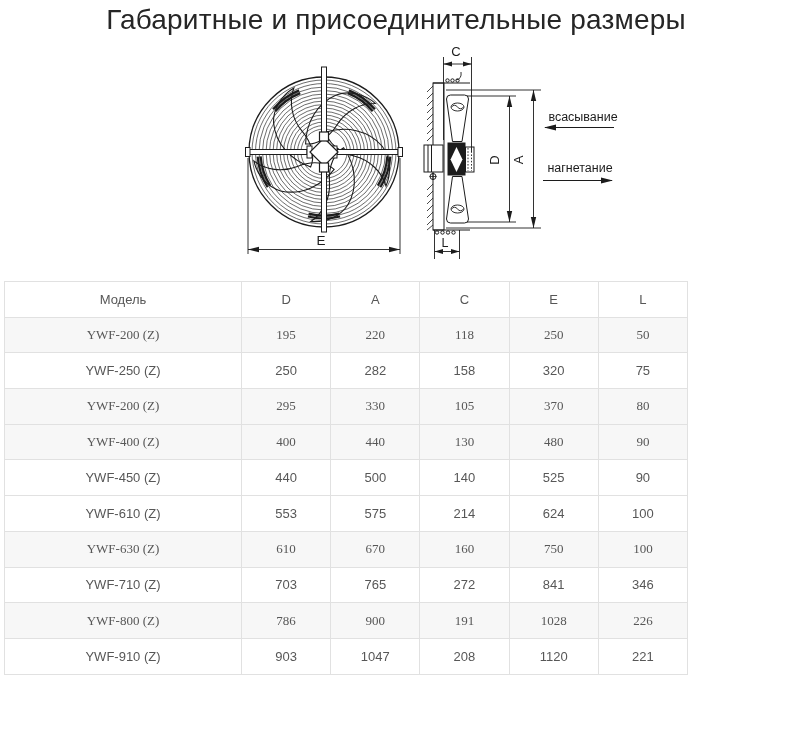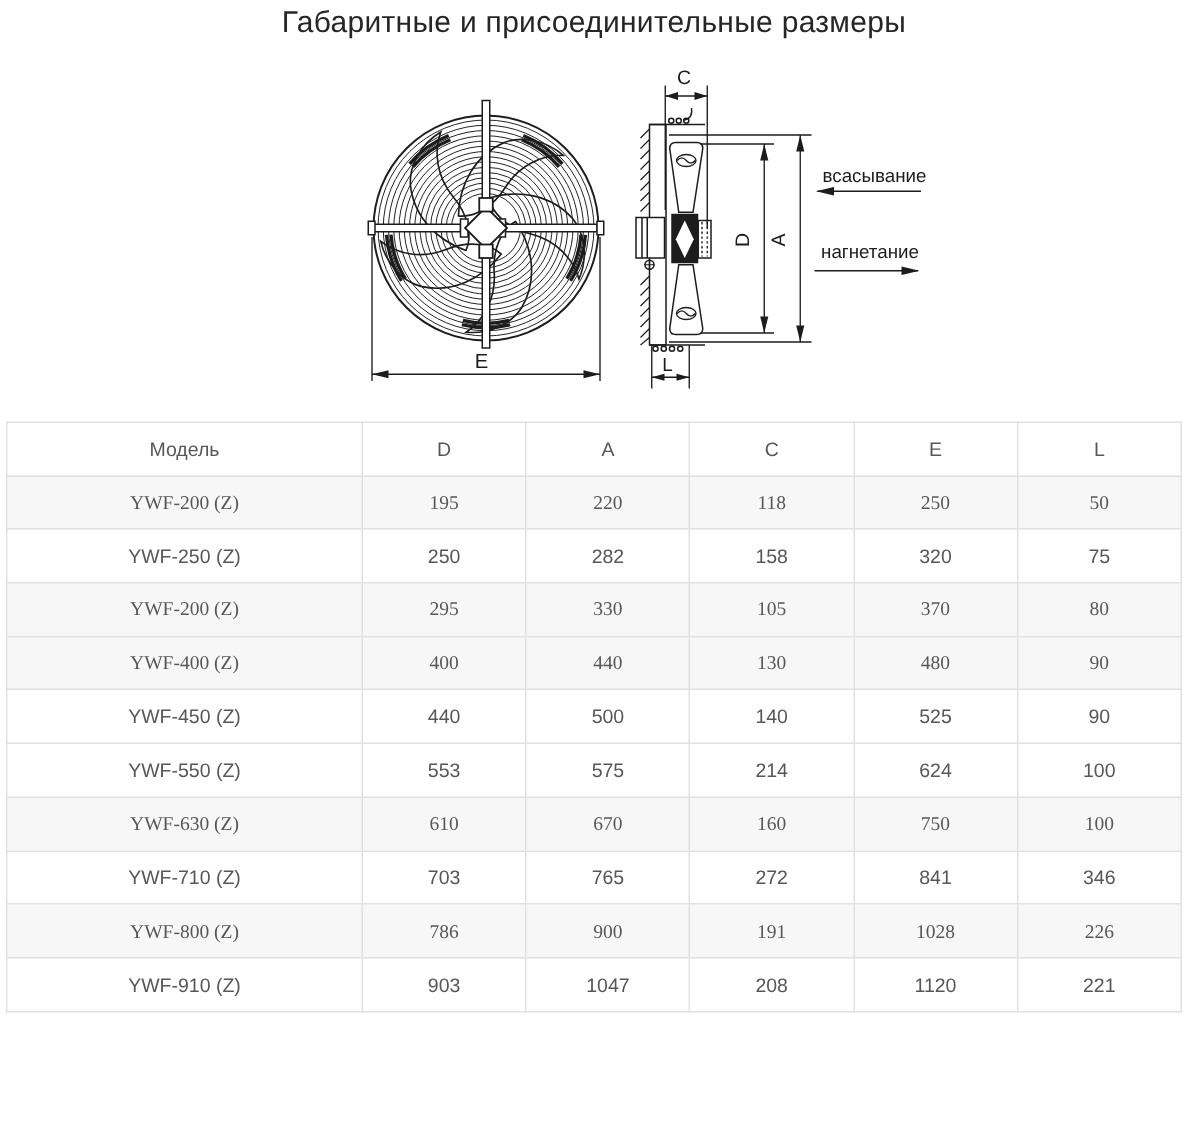--- a/index.html
+++ b/index.html
@@ -1,21 +1,21 @@
 <!DOCTYPE html>
 <html><head>
 <meta charset="utf-8">
 <style>
   html,body{margin:0;padding:0;background:#ffffff;}
   body{width:792px;height:752px;position:relative;overflow:hidden;
        font-family:"Liberation Sans",sans-serif;}
   .title{position:absolute;top:4px;left:0;right:0;margin:0;text-align:center;
-         font-size:20px;font-weight:500;color:#262626;letter-spacing:.2px;}
+         font-size:28px;font-weight:500;color:#262626;letter-spacing:.2px;}
   .diagram{position:absolute;top:38px;left:0;width:792px;height:242px;}
-  .dim-table{position:absolute;top:281px;left:4px;width:784px;
+  .dim-table{position:absolute;top:281px;left:4px;width:684px;
              border-collapse:collapse;table-layout:fixed;
              font-size:13px;color:#575757;}
   .dim-table th,.dim-table td{border:1px solid #e1e1e1;height:34.7px;
              padding:0;text-align:center;vertical-align:middle;
              font-weight:400;background:#ffffff;}
   .dim-table tbody tr.stripe td{background:#f7f7f7;font-family:Liberation Serif, serif;}
   svg text{font-family:"Liberation Sans",sans-serif;fill:#1c1c1c;}
 </style>
 </head>
 <body>
@@ -245,21 +245,21 @@
       </tr>
       <tr>
         <td>YWF-450 (Z)</td>
         <td>440</td>
         <td>500</td>
         <td>140</td>
         <td>525</td>
         <td>90</td>
       </tr>
       <tr>
-        <td>YWF-550 (Z)</td>
+        <td>YWF-610 (Z)</td>
         <td>553</td>
         <td>575</td>
         <td>214</td>
         <td>624</td>
         <td>100</td>
       </tr>
       <tr class="stripe">
         <td>YWF-630 (Z)</td>
         <td>610</td>
         <td>670</td>

